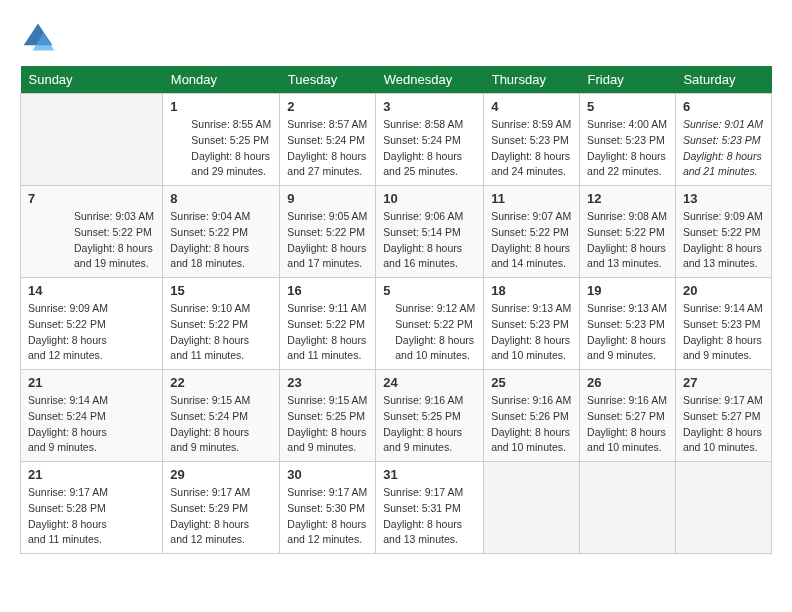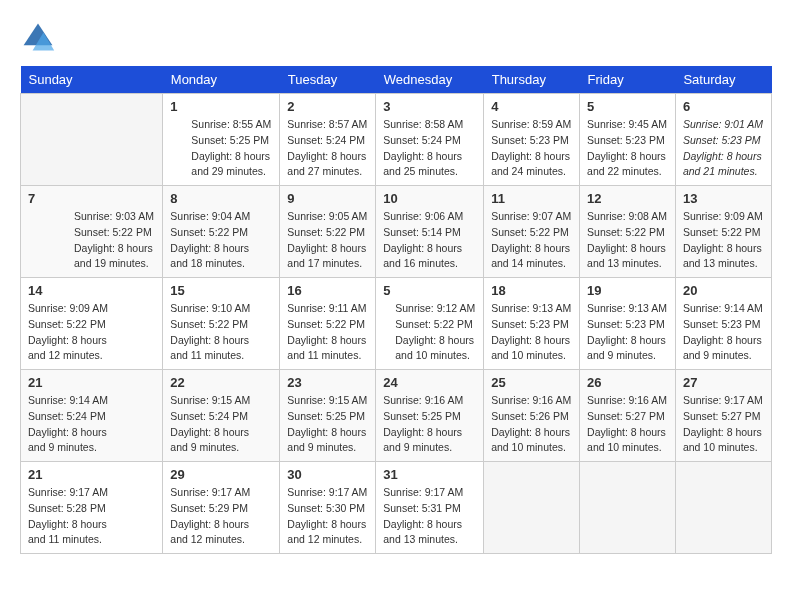--- a/index.html
+++ b/index.html
@@ -45,21 +45,21 @@
     .subtitle {
       font-size: 16px;
       color: #555;
     }
     table {
       width: 100%;
       border-collapse: collapse;
       font-size: 11px;
     }
     th {
-      background-color: #1d4ed8;
+      background-color: #15803d;
       color: white;
       padding: 6px 8px;
       text-align: left;
       font-size: 13px;
       font-weight: normal;
     }
     td {
       border: 1px solid #ccc;
       padding: 5px 7px;
       vertical-align: top;
@@ -144,21 +144,21 @@
         </td>
         <td>
           <span class="day-num">4</span>
           <div class="cell-info" style="white-space: pre-line;">Sunrise: 8:59 AM
 Sunset: 5:23 PM
 Daylight: 8 hours
 and 24 minutes.</div>
         </td>
         <td>
           <span class="day-num">5</span>
-          <div class="cell-info" style="white-space: pre-line;">Sunrise: 9:45 AM
+          <div class="cell-info" style="white-space: pre-line;">Sunrise: 4:00 AM
 Sunset: 5:23 PM
 Daylight: 8 hours
 and 22 minutes.</div>
         </td>
         <td>
           <span class="day-num">6</span>
           <div class="cell-info" style="white-space: pre-line; font-style: italic;">Sunrise: 9:01 AM
 Sunset: 5:23 PM
 Daylight: 8 hours
 and 21 minutes.</div>

